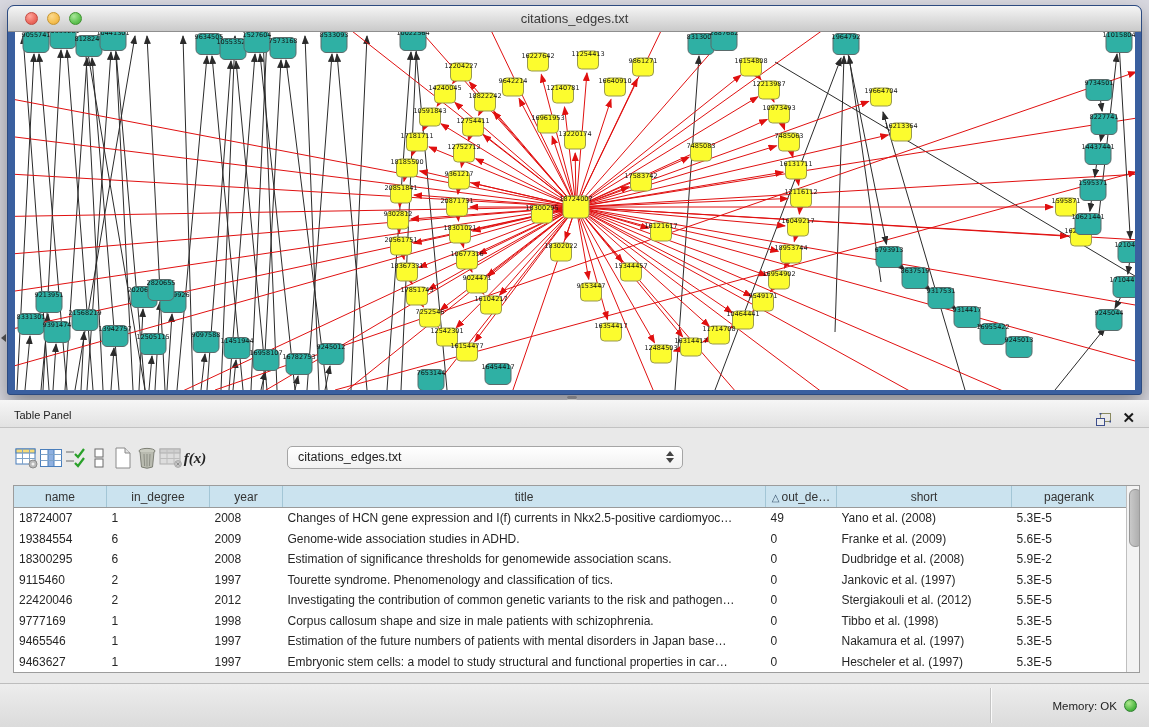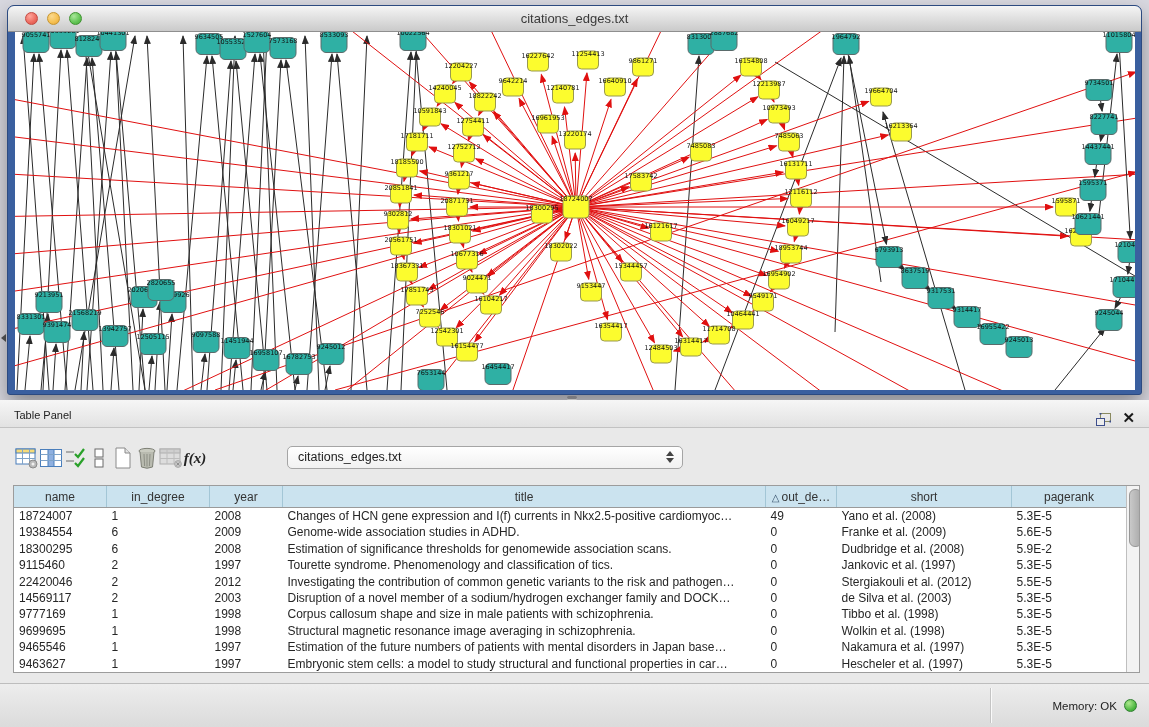--- a/index.html
+++ b/index.html
@@ -836,44 +836,26 @@
           <tr>
             <td>22420046</td>
             <td>2</td>
             <td>2012</td>
             <td>Investigating the contribution of common genetic variants to the risk and pathogen…</td>
             <td>0</td>
             <td>Stergiakouli et al. (2012)</td>
             <td>5.5E-5</td>
           </tr>
           <tr>
-            <td>14569117</td>
-            <td>2</td>
-            <td>2003</td>
-            <td>Disruption of a novel member of a sodium/hydrogen exchanger family and DOCK…</td>
-            <td>0</td>
-            <td>de Silva et al. (2003)</td>
-            <td>5.3E-5</td>
-          </tr>
-          <tr>
             <td>9777169</td>
             <td>1</td>
             <td>1998</td>
             <td>Corpus callosum shape and size in male patients with schizophrenia.</td>
             <td>0</td>
             <td>Tibbo et al. (1998)</td>
-            <td>5.3E-5</td>
-          </tr>
-          <tr>
-            <td>9699695</td>
-            <td>1</td>
-            <td>1998</td>
-            <td>Structural magnetic resonance image averaging in schizophrenia.</td>
-            <td>0</td>
-            <td>Wolkin et al. (1998)</td>
             <td>5.3E-5</td>
           </tr>
           <tr>
             <td>9465546</td>
             <td>1</td>
             <td>1997</td>
             <td>Estimation of the future numbers of patients with mental disorders in Japan base…</td>
             <td>0</td>
             <td>Nakamura et al. (1997)</td>
             <td>5.3E-5</td>

